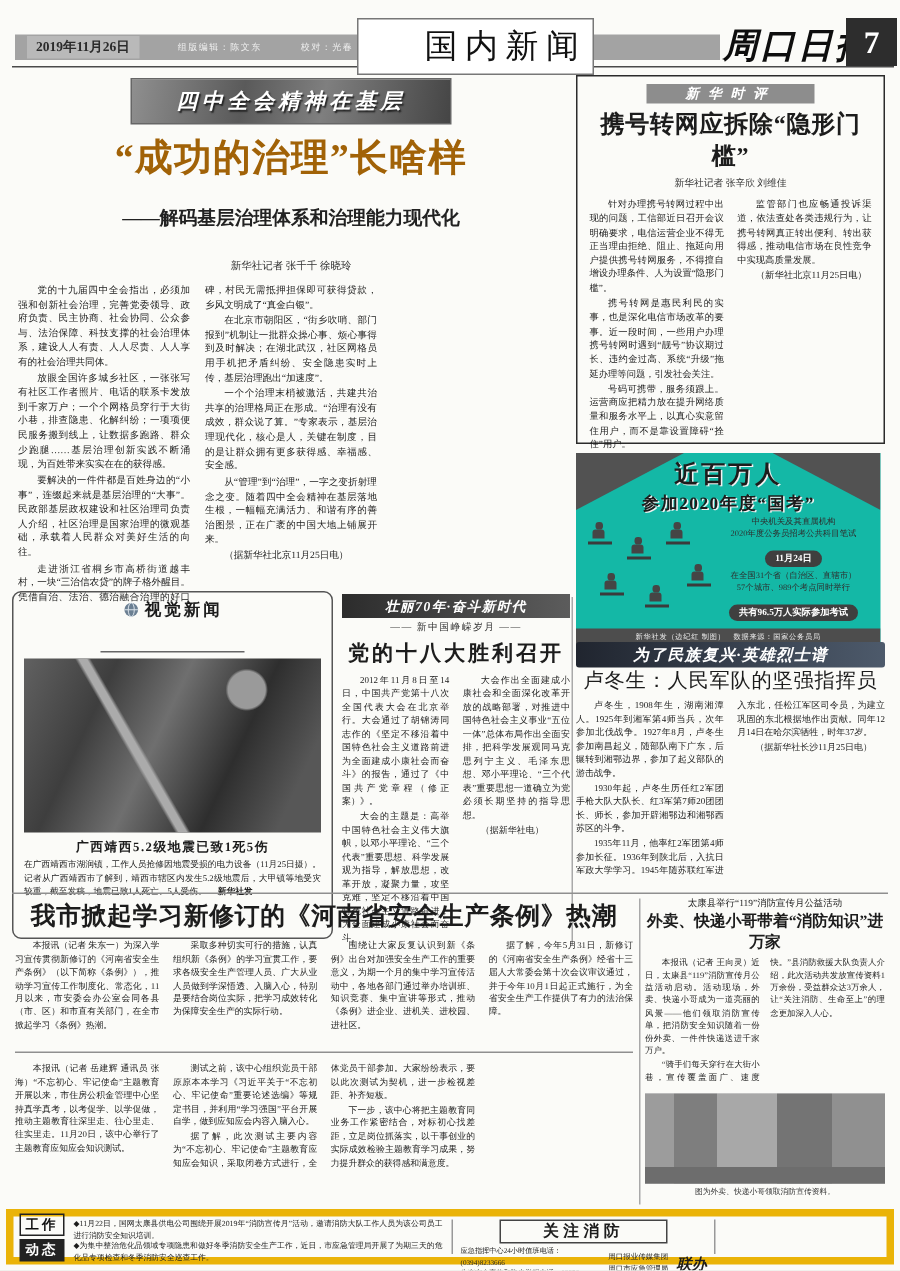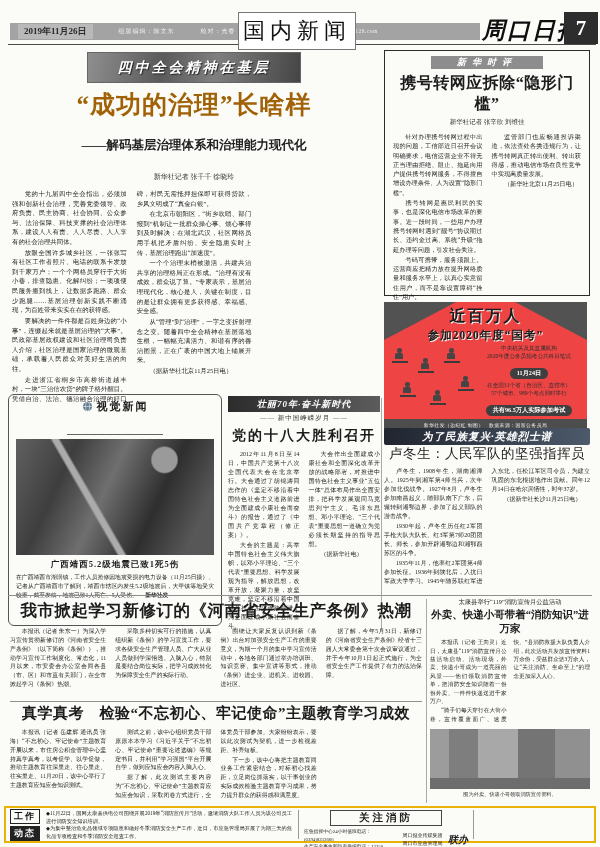--- a/index.html
+++ b/index.html
@@ -5,21 +5,21 @@
   html,body{margin:0;padding:0;background:#e8e8e4;}
   #page{position:relative;width:600px;height:847px;margin:0 auto;background:#fbfbf8;
         font-family:"Liberation Serif","DejaVu Serif",serif;color:#1c1c1c;overflow:hidden;}
   .abs{position:absolute;}
   
   .hdr-bar{left:10px;top:23px;width:470px;height:17px;background:#a3a3a3;display:flex;align-items:center;}
   .hdr-date{margin-left:8px;font-size:9px;font-weight:bold;color:#2b2b2b;background:#b9b9b9;padding:1px 6px;}
   .hdr-credit{font-size:6px;color:#efefef;margin-left:26px;letter-spacing:1px;}
   .hdr-contact{font-size:5.5px;color:#f0f0f0;margin-left:24px;letter-spacing:.5px;}
   .section-box{left:238px;top:12px;width:116px;height:36px;background:#fff;border:1px solid #777;
-               display:flex;align-items:center;justify-content:center;z-index:3;}
+               display:flex;align-items:center;justify-content:center;z-index:3;padding-left:40px;}
   .section-title{font-size:22px;letter-spacing:5px;color:#111;}
   .masthead{left:482px;top:15px;font-size:23px;font-weight:bold;font-style:italic;letter-spacing:2px;color:#0e0e0e;z-index:3;}
   .pageno-box{left:564px;top:12px;width:34px;height:32px;background:#2d2d2d;color:#fff;display:flex;
               align-items:center;justify-content:center;font-size:21px;font-weight:bold;z-index:3;}
   .hdr-rule{left:8px;top:44px;width:588px;height:0;border-top:1px solid #4a4a4a;}
   
   .body-text p{margin:0 0 1px;text-indent:2em;text-align:justify;line-height:1.5;}
   .vrule{width:1px;background:#a9a9a9;}
   .hrule{height:0;border-top:1px solid #8f8f8f;}
   
@@ -34,21 +34,21 @@
   .main-byline{margin-top:18px;text-align:center;font-size:7px;color:#333;}
   .main-body{margin-top:7px;height:232px;column-count:3;column-gap:10px;column-fill:auto;font-size:6.4px;}
   
   .comment{left:384px;top:50px;width:206px;height:246px;border:1px solid #2b2b2b;box-sizing:border-box;padding:5px 8px;}
   .comment-label{width:112px;height:13px;margin:0 auto;background:#8d8d8d;color:#fff;display:flex;align-items:center;
       justify-content:center;font-size:9px;font-weight:bold;font-style:italic;letter-spacing:6px;}
   .comment-title{margin-top:4px;text-align:center;font-size:16px;font-weight:bold;letter-spacing:.5px;}
   .comment-byline{margin-top:3px;text-align:center;font-size:6.5px;color:#333;}
   .comment-body{margin-top:5px;height:176px;column-count:2;column-gap:9px;column-fill:auto;font-size:6.2px;}
   
-  .guokao{left:384px;top:302px;width:203px;height:128px;background:#ef4444;overflow:hidden;}
+  .guokao{left:384px;top:302px;width:203px;height:128px;background:#14b8a6;overflow:hidden;}
   .tri{position:absolute;top:0;background:#525252;}
   .tri-l{left:0;width:72px;height:38px;clip-path:polygon(0 0,100% 0,0 100%);}
   .tri-r{right:0;width:72px;height:38px;clip-path:polygon(0 0,100% 0,100% 100%);}
   .gk-title{position:absolute;left:0;top:4px;width:100%;text-align:center;z-index:2;}
   .gk-t1{font-size:16px;font-weight:bold;letter-spacing:2px;color:#1c1c1c;text-shadow:1px 1px 0 #f2f2f2;}
   .gk-t2{font-size:11.5px;font-weight:bold;letter-spacing:1px;color:#1c1c1c;text-shadow:1px 1px 0 #f2f2f2;margin-top:1px;}
   .gk-illus{position:absolute;left:4px;top:44px;width:92px;height:68px;}
   .person{position:absolute;width:16px;height:13px;border-bottom:2px solid #3b3b3b;}
   .person::before{content:"";position:absolute;left:5px;top:0;width:4.5px;height:4.5px;border-radius:50%;background:#454545;}
   .person::after{content:"";position:absolute;left:3px;top:5px;width:8px;height:6px;border-radius:2px 2px 0 0;background:#454545;}
@@ -93,21 +93,21 @@
   .del-body{margin-top:3px;height:88px;column-count:2;column-gap:7px;column-fill:auto;font-size:5.6px;}
   .photo-group{margin-top:3px;width:100%;height:60px;background:
       linear-gradient(0deg,#6d6d6d 0 18%,transparent 18%),
       linear-gradient(90deg,#9c9c9c 0 12%,#7e7e7e 12% 30%,#a8a8a8 30% 55%,#747474 55% 78%,#909090 78%),
       linear-gradient(#c0c0c0,#888);}
   .del-cap{margin-top:2px;text-align:center;font-size:5.2px;color:#333;}
   .study{left:10px;top:704px;width:412px;height:100px;}
   .study-title{text-align:center;font-size:15px;font-weight:bold;letter-spacing:.5px;}
   .study-body{margin-top:5px;height:72px;column-count:4;column-gap:9px;column-fill:auto;font-size:5.9px;}
   
-  .strip{left:4px;top:806px;width:592px;height:37px;border:2px solid #eab308;box-sizing:border-box;
+  .strip{left:4px;top:806px;width:592px;height:37px;border:5px solid #eab308;box-sizing:border-box;
          display:flex;align-items:stretch;padding:2px 4px;gap:6px;}
   .work-label{display:flex;flex-direction:column;justify-content:center;gap:2px;width:30px;}
   .wl1{border:1px solid #222;color:#111;font-size:9px;font-weight:bold;text-align:center;letter-spacing:2px;padding:0 1px;}
   .wl2{background:#222;color:#fff;font-size:9px;font-weight:bold;text-align:center;letter-spacing:2px;padding:1px 1px;}
   .work-items{width:246px;font-size:5.2px;}
   .work-items p{margin:0;text-align:justify;line-height:1.45;}
   .emergency{width:176px;border-left:1px solid #999;border-right:1px solid #999;padding:0 5px;box-sizing:border-box;}
   .em-title{border:1px solid #444;margin:0 26px 2px;text-align:center;font-size:10.5px;font-weight:bold;letter-spacing:3px;}
   .em-row{display:flex;justify-content:space-between;align-items:center;}
   .em-hotlines{font-size:4.8px;line-height:1.6;color:#222;width:96px;}
@@ -256,21 +256,20 @@
     <div class="del-title">外卖、快递小哥带着“消防知识”进万家</div>
     <div class="del-body body-text">
         <p>本报讯（记者 王向灵）近日，太康县“119”消防宣传月公益活动启动。活动现场，外卖、快递小哥成为一道亮丽的风景——他们领取消防宣传单，把消防安全知识随着一份份外卖、一件件快递送进千家万户。</p>
         <p>“骑手们每天穿行在大街小巷，宣传覆盖面广、速度快。”县消防救援大队负责人介绍，此次活动共发放宣传资料1万余份，受益群众达3万余人，让“关注消防、生命至上”的理念更加深入人心。</p>
       </div>
     <div class="photo-group"></div>
     <div class="del-cap">图为外卖、快递小哥领取消防宣传资料。</div>
   </div>
 
   <div class="abs study">
-    <div class="study-title">真学真考　检验“不忘初心、牢记使命”主题教育学习成效</div>
     <div class="study-body body-text">
         <p>本报讯（记者 岳建辉 通讯员 张海）“不忘初心、牢记使命”主题教育开展以来，市住房公积金管理中心坚持真学真考，以考促学、以学促做，推动主题教育往深里走、往心里走、往实里走。11月20日，该中心举行了主题教育应知应会知识测试。</p>
         <p>测试之前，该中心组织党员干部原原本本学习《习近平关于“不忘初心、牢记使命”重要论述选编》等规定书目，并利用“学习强国”平台开展自学，做到应知应会内容入脑入心。</p>
         <p>据了解，此次测试主要内容为“不忘初心、牢记使命”主题教育应知应会知识，采取闭卷方式进行，全体党员干部参加。大家纷纷表示，要以此次测试为契机，进一步检视差距、补齐短板。</p>
         <p>下一步，该中心将把主题教育同业务工作紧密结合，对标初心找差距，立足岗位抓落实，以干事创业的实际成效检验主题教育学习成果，努力提升群众的获得感和满意度。</p>
       </div>
   </div>
 
   <div class="abs strip">
     <div class="work-label">

